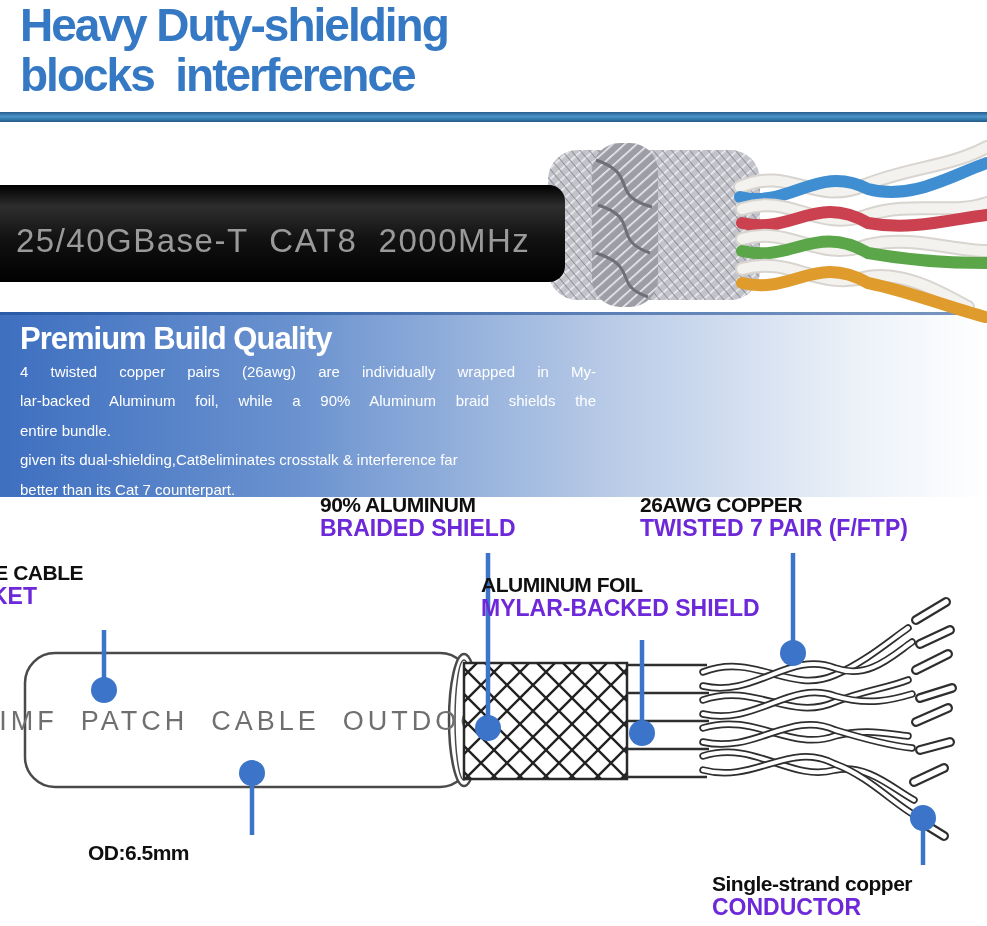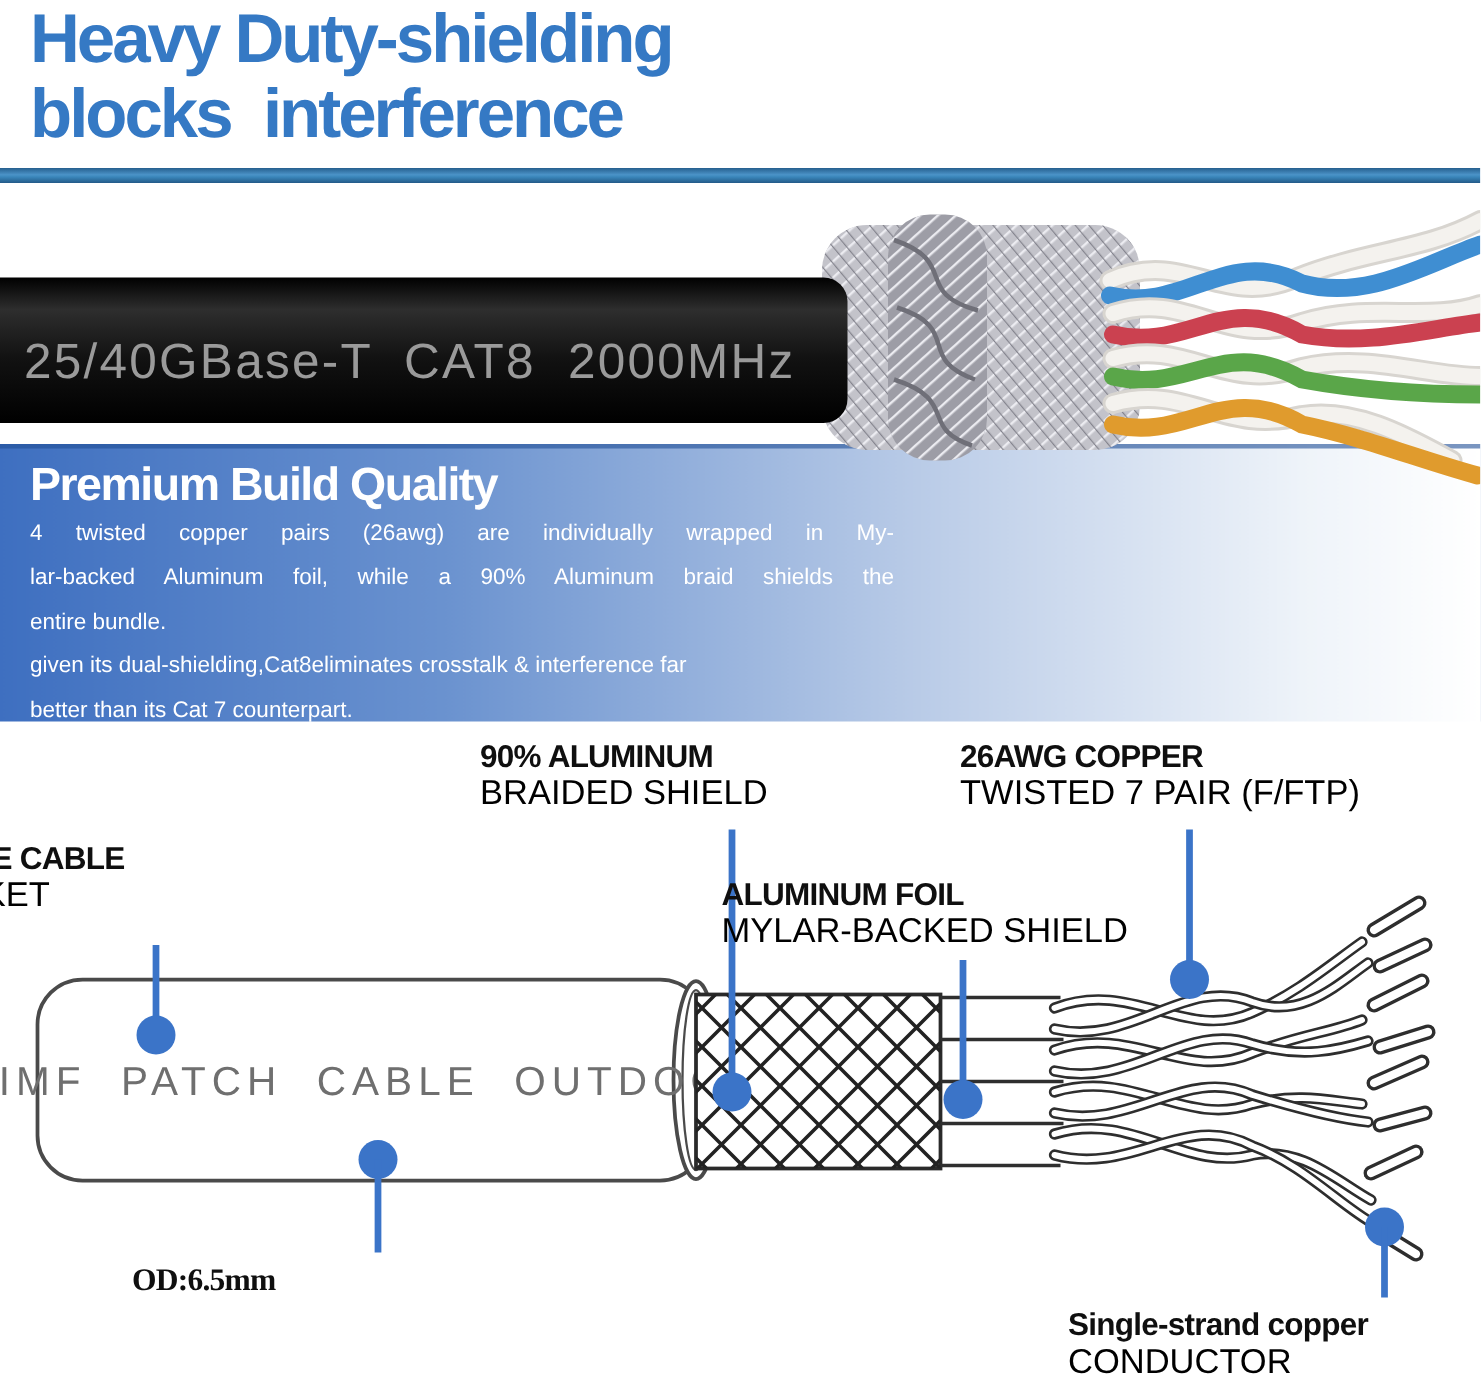--- a/index.html
+++ b/index.html
@@ -7,44 +7,44 @@
           font-family:"Liberation Sans",sans-serif;}
   
   .header{position:absolute;left:20px;top:0px;z-index:2;}
   .header .hl{font-size:46px;line-height:50px;font-weight:800;letter-spacing:-2px;
               color:var(--header-blue);white-space:pre-wrap;}
   .divider{position:absolute;left:0;top:112px;width:987px;height:10px;z-index:2;
            background:linear-gradient(180deg,#265f8e 0%,#4b93c8 45%,#3a86ba 60%,#235a88 100%);}
   
   .photo{position:absolute;left:0;top:135px;z-index:3;pointer-events:none;}
   
-  .infobox{position:absolute;left:0;top:296px;width:987px;height:185px;z-index:1;
+  .infobox{position:absolute;left:0;top:312px;width:987px;height:185px;z-index:1;
            background:linear-gradient(90deg,var(--box-blue) 0%,#6a92cf 30%,#b9cbe7 62%,#eef3f9 88%,#ffffff 100%);
            border-top:3px solid rgba(32,78,150,.6);box-sizing:border-box;}
   .ib-title{margin:6px 0 6px 20px;font-size:31px;font-weight:800;letter-spacing:-1px;color:#fff;}
   .ib-body{margin-left:20px;width:576px;font-size:15px;color:#fff;}
   .ib-line{height:29.4px;overflow:hidden;}
   .ib-line.j{text-align:justify;text-align-last:justify;}
   
   .diagram{position:absolute;left:0;top:490px;z-index:1;}
   .wo{stroke:#2e2e2e;stroke-width:7.5;fill:none;stroke-linecap:round;}
   .wi{stroke:#fff;stroke-width:4;fill:none;stroke-linecap:round;}
   .to{stroke:#2e2e2e;stroke-width:10;fill:none;stroke-linecap:round;}
   .ti{stroke:#fff;stroke-width:5.5;fill:none;stroke-linecap:round;}
   .ld{stroke:var(--leader-blue);stroke-width:4.5;}
   .dot{fill:var(--leader-blue);}
   
   .lbl{position:absolute;width:320px;text-align:left;z-index:4;}
   .lbl .b{font-weight:800;font-size:21px;line-height:22px;letter-spacing:-0.5px;color:#0f0f0f;}
-  .lbl .r{font-weight:400;font-size:23px;line-height:24px;color:#000000;}
+  .lbl .r{font-weight:700;font-size:23px;line-height:24px;color:#6d28d9;}
   .lbl-braid{left:320px;top:494px;}
   .lbl-copper{left:640px;top:494px;}
-  .lbl-foil{left:481px;top:586px;}
+  .lbl-foil{left:481px;top:574px;}
   .lbl-jacket{left:-55px;top:562px;}
-  .lbl-od{left:88px;top:842px;font-family:Liberation Serif, serif;}
+  .lbl-od{left:88px;top:842px;}
   .lbl-conductor{left:712px;top:873px;}
 </style>
 </head>
 <body>
 
 <div class="canvas">
 
   <div class="header">
     <div class="hl">Heavy Duty-shielding</div>
     <div class="hl">blocks  interference</div>

